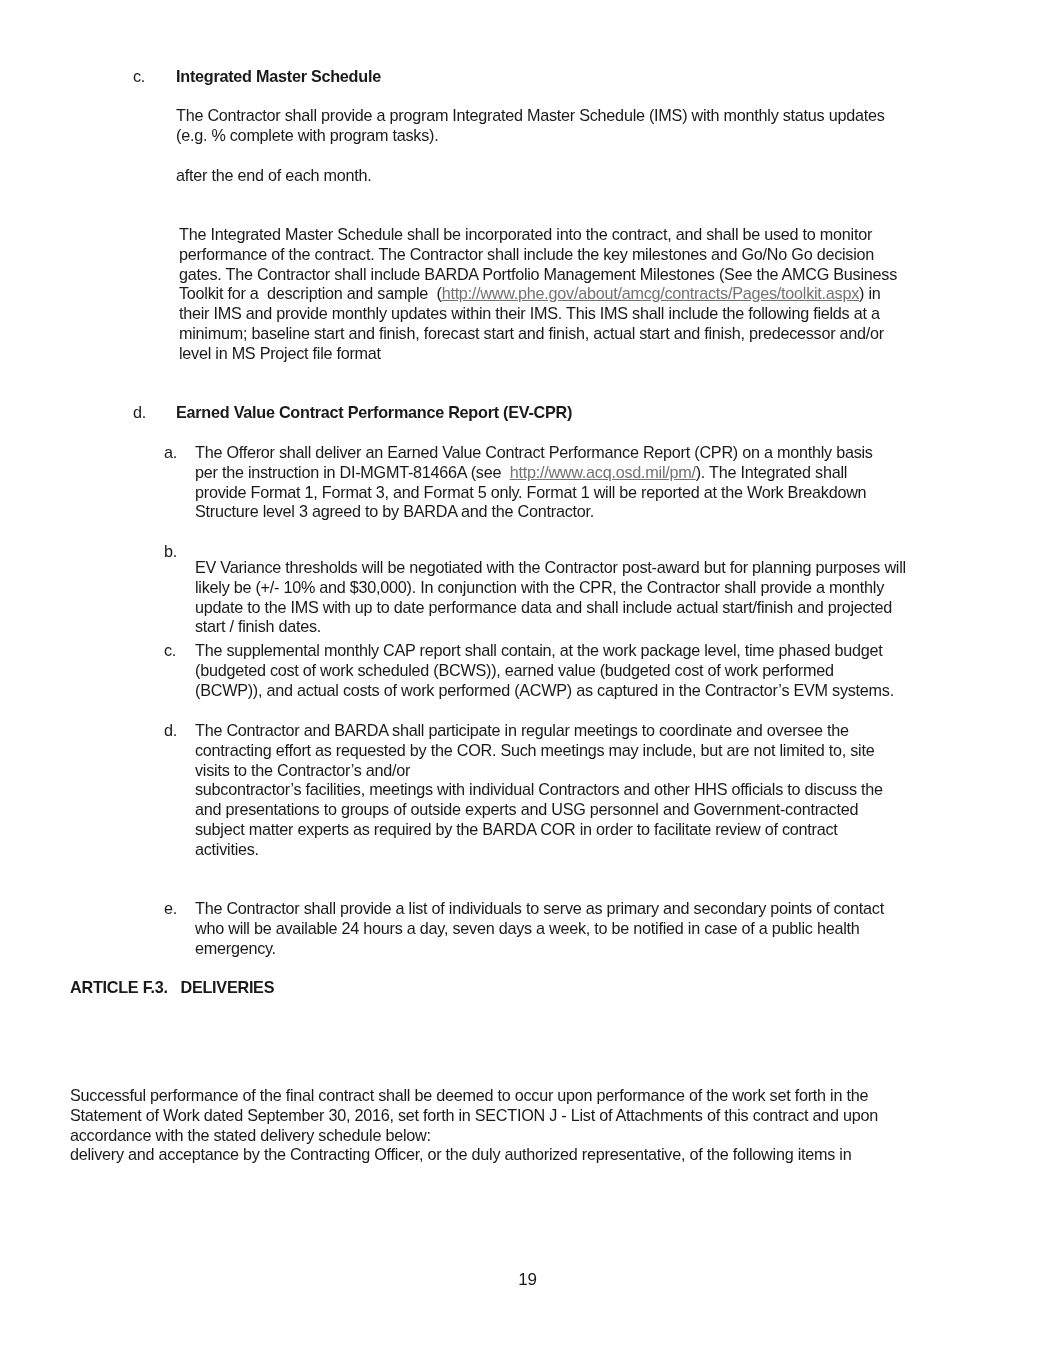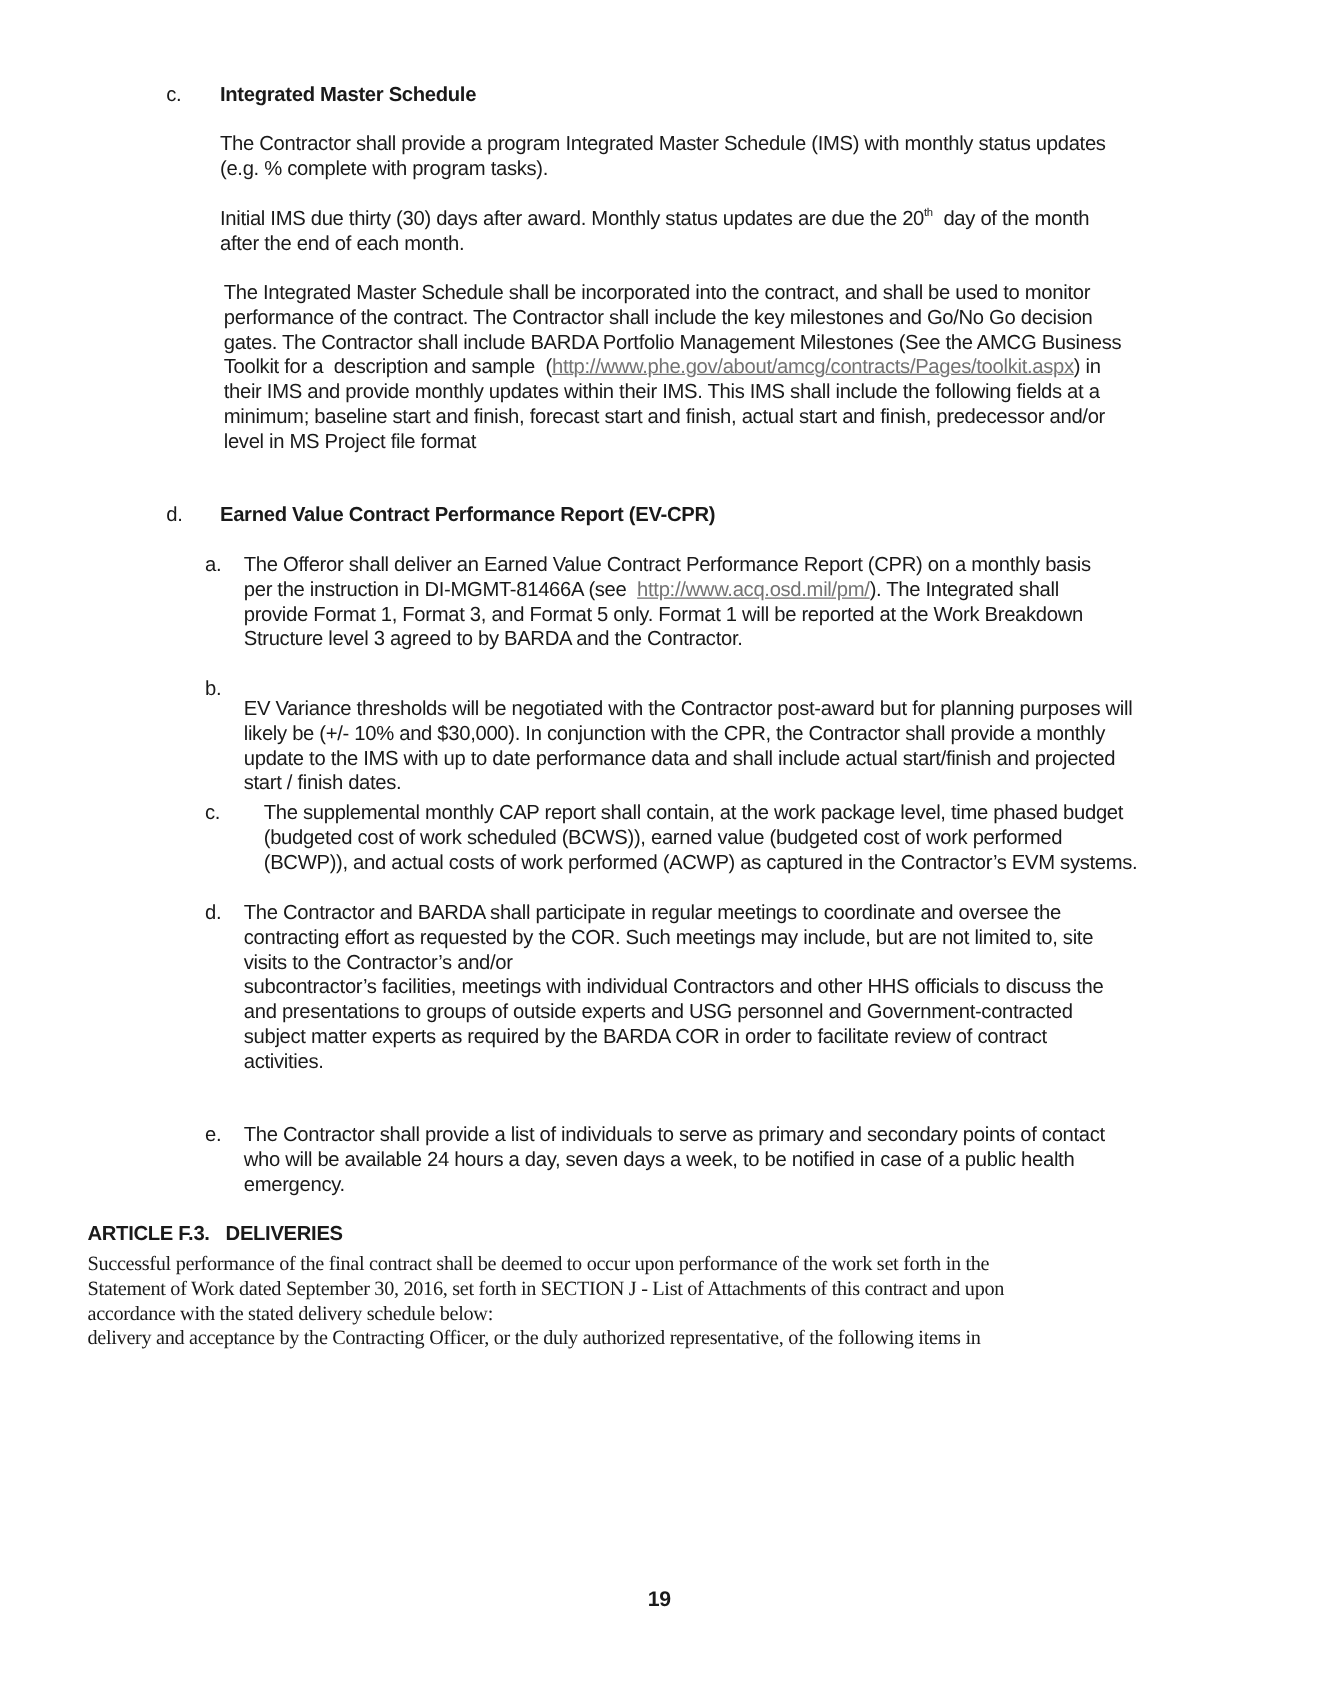--- a/index.html
+++ b/index.html
@@ -21,21 +21,20 @@
 
 <div class="abs line" style="left:133px; top:67px;">c.</div>
 <div class="abs line bold" style="left:176px; top:67px;">Integrated Master Schedule</div>
 
 <div class="para" style="left:176px; top:106px;">
   <span class="line">The Contractor shall provide a program Integrated Master Schedule (IMS) with  monthly status updates</span>
   <span class="line">(e.g. % complete with program tasks).</span>
 </div>
 
 <div class="para" style="left:176px; top:166px;">
-  <span class="line"><span>Initial IMS due thirty (30) days after award. Monthly status updates are due the 20</span><sup>th</sup><span style="white-space:pre">  day of the month</span></span>
   <span class="line">after the end of each month.</span>
 </div>
 
 <div class="para" style="left:179px; top:225px;">
   <span class="line">The Integrated Master Schedule shall be incorporated into the contract, and shall  be used to monitor</span>
   <span class="line">performance of the contract. The Contractor shall include the  key milestones and Go/No Go decision</span>
   <span class="line">gates. The Contractor shall include BARDA  Portfolio Management Milestones (See the AMCG Business</span>
   <span class="line"><span style="white-space:pre">Toolkit for a  description and sample  (</span><a class="link" href="#">http://www.phe.gov/about/amcg/contracts/Pages/toolkit.aspx</a><span>) in</span></span>
   <span class="line">their IMS and  provide monthly updates within their IMS. This IMS shall include the following fields  at a</span>
   <span class="line">minimum; baseline start and finish, forecast start and finish, actual start and  finish, predecessor and/or</span>
@@ -55,21 +54,21 @@
 
 <div class="abs line" style="left:164px; top:542px;">b.</div>
 <div class="para" style="left:195px; top:558px;">
   <span class="line">EV Variance thresholds will be negotiated with the Contractor post-award but for  planning purposes will</span>
   <span class="line">likely be (+/- 10% and $30,000). In conjunction with the  CPR, the Contractor shall provide a monthly</span>
   <span class="line">update to the IMS with up to date  performance data and shall include actual start/finish and projected</span>
   <span class="line">start / finish  dates.</span>
 </div>
 
 <div class="abs line" style="left:164px; top:641px;">c.</div>
-<div class="para" style="left:195px; top:641px;margin-left:16px;">
+<div class="para" style="left:195px; top:641px;">
   <span class="line">The supplemental monthly CAP report shall contain, at the work package level,  time phased budget</span>
   <span class="line">(budgeted cost of work scheduled (BCWS)), earned value  (budgeted cost of work performed</span>
   <span class="line">(BCWP)), and actual costs of work performed  (ACWP) as captured in the Contractor’s EVM systems.</span>
 </div>
 
 <div class="abs line" style="left:164px; top:721px;">d.</div>
 <div class="para" style="left:195px; top:721px;">
   <span class="line">The Contractor and BARDA shall participate in regular meetings to coordinate  and oversee the</span>
   <span class="line">contracting effort as requested by the COR. Such meetings may  include, but are not limited to, site</span>
   <span class="line">visits to the Contractor’s and/or</span>
@@ -80,20 +79,20 @@
 </div>
 
 <div class="abs line" style="left:164px; top:899px;">e.</div>
 <div class="para" style="left:195px; top:899px;">
   <span class="line">The Contractor shall provide a list of individuals to serve as primary and  secondary points of contact</span>
   <span class="line">who will be available 24 hours a day, seven days a  week, to be notified in case of a public health</span>
   <span class="line">emergency.</span>
 </div>
 
 <div class="abs line bold" style="left:70px; top:978px; white-space:pre;">ARTICLE F.3.   DELIVERIES</div>
-<div class="para" style="left:70px; top:1002px;font-family:Liberation Serif, serif;">
+<div class="para" style="left:70px; top:1086px;">
   <span class="line">Successful performance of the final contract shall be deemed to occur upon performance of the  work set forth in the</span>
   <span class="line">Statement of Work dated September 30, 2016, set forth in SECTION J - List  of Attachments of this contract and upon</span>
   <span class="line">accordance with the stated delivery  schedule below:</span>
   <span class="line">delivery and acceptance by the Contracting Officer, or  the duly authorized representative, of the following items in</span>
 </div>
 
-<div class="abs" style="left:0; width:1055px; top:1270px; text-align:center; font-size:17px;font-weight:bold;">19</div>
+<div class="abs" style="left:0; width:1055px; top:1270px; text-align:center; font-size:17px;">19</div>
 
 </body></html>

